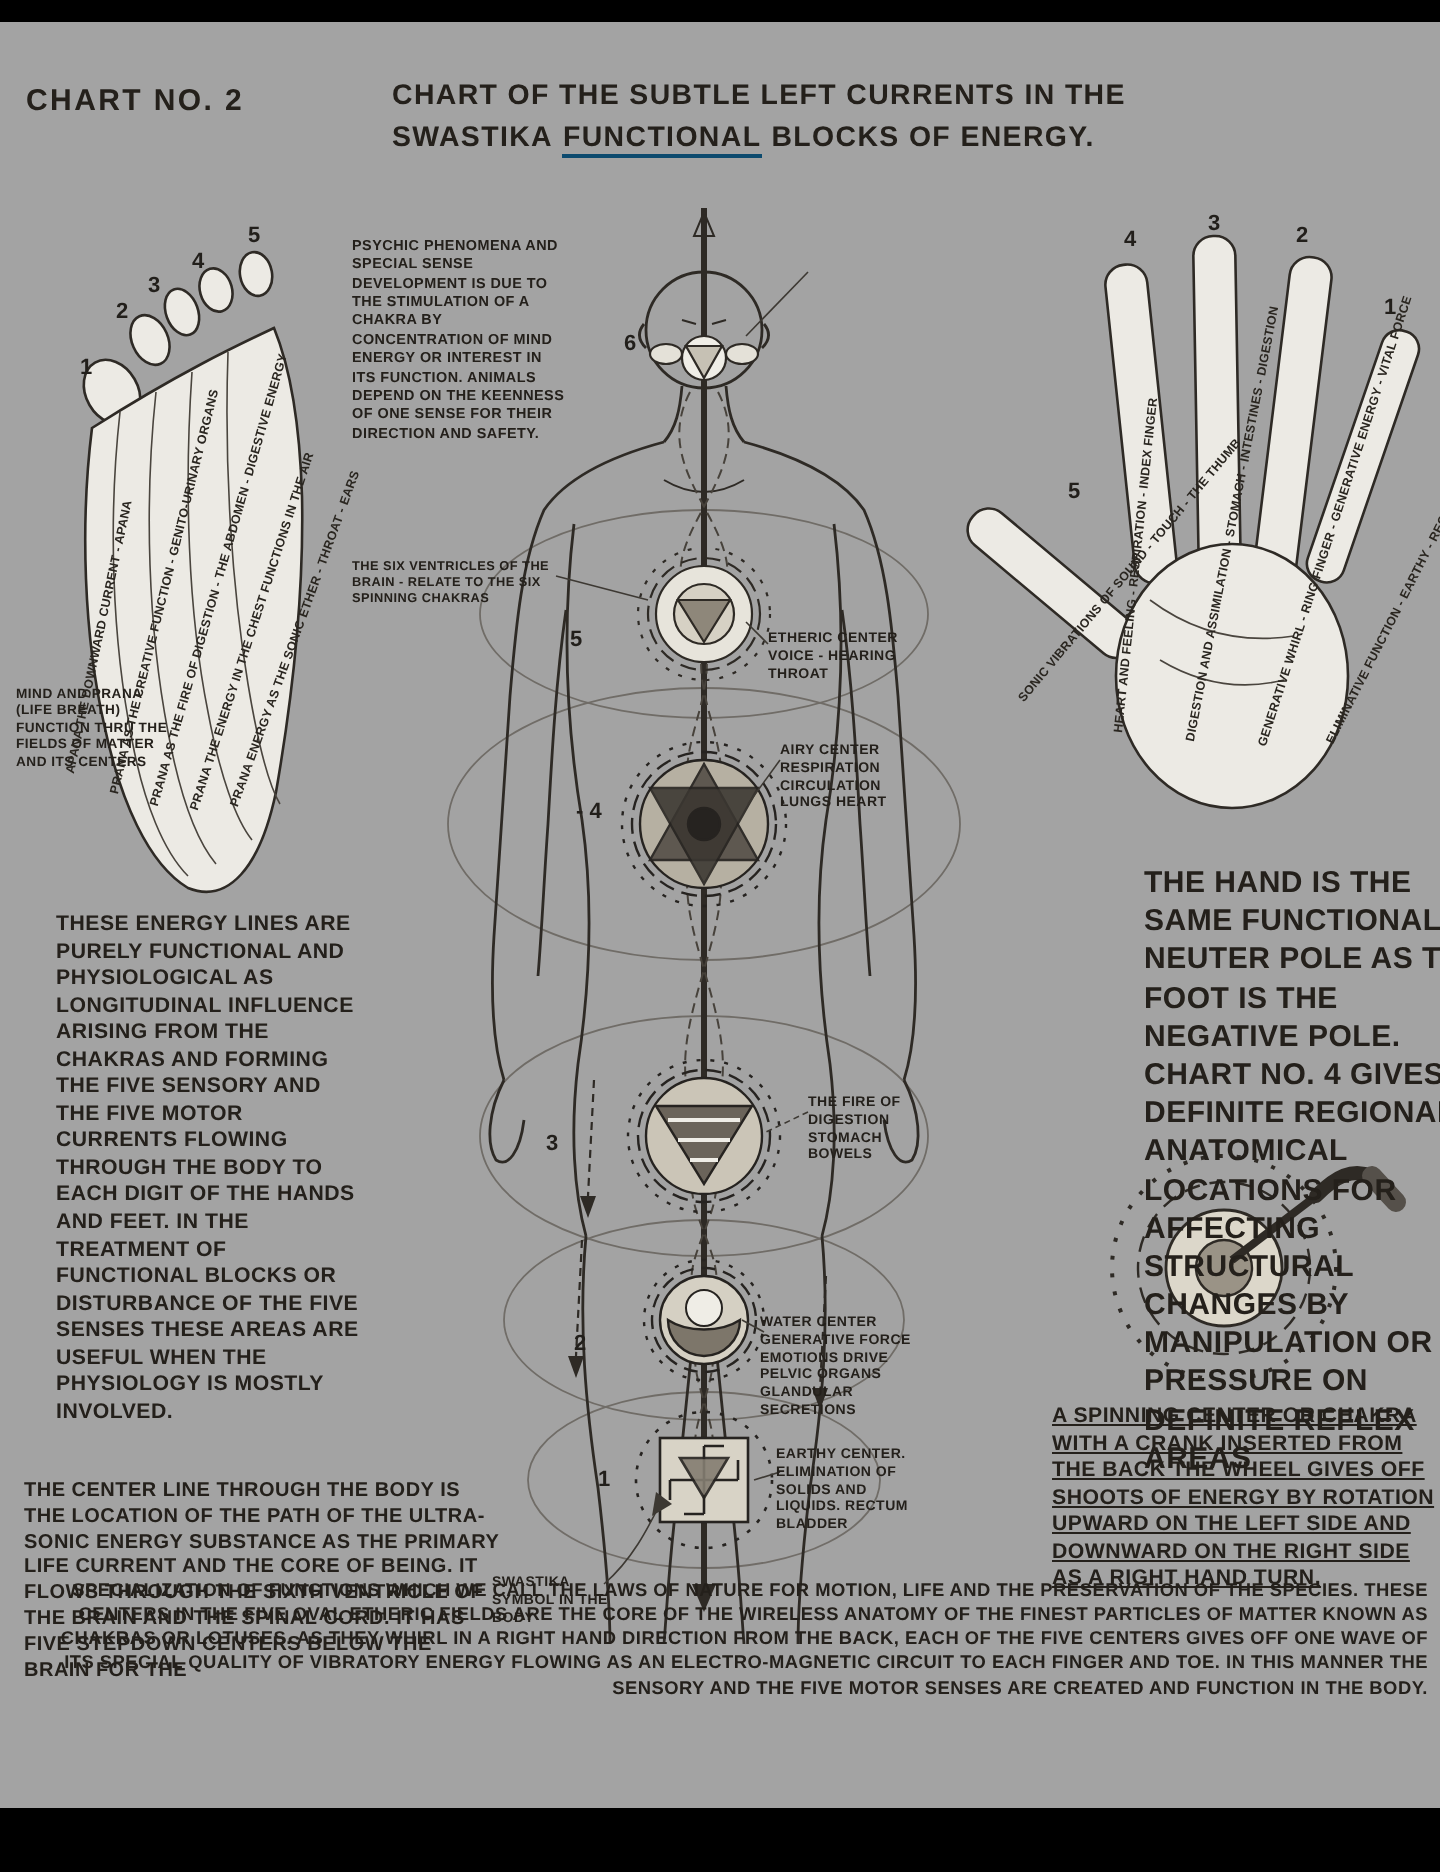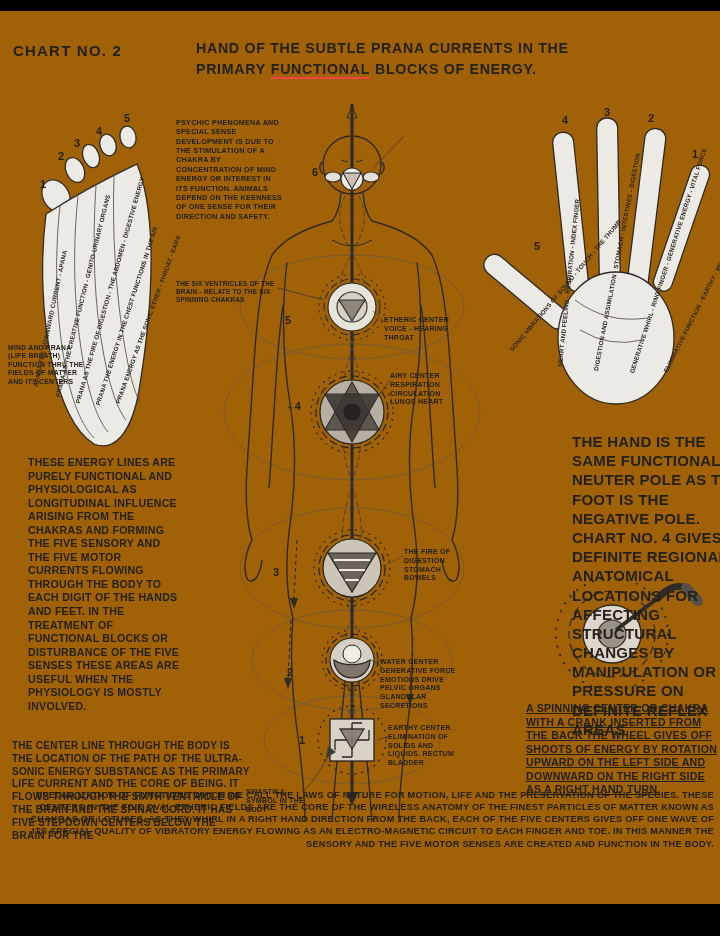--- a/index.html
+++ b/index.html
@@ -1,25 +1,25 @@
 <!DOCTYPE html>
 <html><head>
 <meta charset="utf-8">
 <style>
   * { margin:0; padding:0; box-sizing:border-box; }
   html,body { width:720px; height:936px; background:#000; }
   body { font-family:"Liberation Sans", sans-serif; color:#221f1b; }
-  .stage { position:relative; width:720px; height:936px; background:#a16207; overflow:hidden; }
+  .stage { position:relative; width:720px; height:936px; background:#a3a3a3; overflow:hidden; }
   .bar-top { position:absolute; left:0; top:0; width:720px; height:11px; background:#000; z-index:50; }
   .bar-bottom { position:absolute; left:0; top:904px; width:720px; height:32px; background:#000; z-index:50; }
   .art { position:absolute; left:0; top:0; width:720px; height:936px; z-index:1; }
   .blk { position:absolute; z-index:5; font-weight:700; color:#24201b; letter-spacing:.25px; line-height:1.25; }
   .chart-no { left:13px; top:42px; font-size:15px; letter-spacing:1.2px; }
   .title { left:196px; top:38px; width:520px; font-size:14.2px; line-height:1.45; letter-spacing:.7px; }
-  .title .u { border-bottom:2px solid #ef4444; }
+  .title .u { border-bottom:2px solid #0c4a6e; }
   .title-line3 span { margin-right:5px; }
   .small { font-size:7.2px; line-height:1.3; }
   .psychic { left:176px; top:118px; width:108px; }
   .ventricles { left:176px; top:280px; width:100px; font-size:6.4px; }
   .forehead { left:404px; top:128px; width:114px; }
   .energy-lines { left:28px; top:456px; width:154px; font-size:10.6px; line-height:1.28; }
   .hand-pole { left:572px; top:432px; width:172px; font-size:15px; line-height:1.28; }
   .center-line { left:12px; top:740px; width:238px; font-size:10px; line-height:1.28; }
   .spinning { left:526px; top:702px; width:192px; font-size:10.6px; line-height:1.28;text-decoration:underline; }
   .bottom-par { left:14px; top:789px; width:700px; font-size:9.2px; line-height:1.32;text-align:right; }
@@ -184,23 +184,23 @@
         <path d="M616,630 L658,598" stroke-width="4"></path>
         <path d="M658,598 C668,588 676,584 686,588" stroke-width="7" stroke-linecap="round"></path>
         <path d="M686,588 L698,601" stroke-width="10" stroke-linecap="round" stroke="#55504a"></path>
       </g>
     </g>
   </svg>
 
   <div class="blk chart-no">CHART NO. 2</div>
 
   <div class="blk title">
-    <div>HAND OF THE SUBTLE PRANA CURRENTS IN THE</div>
+    <div>CHART OF THE SUBTLE LEFT CURRENTS IN THE</div>
     <div class="title-line3">
-      <span>PRIMARY</span><span class="u">FUNCTIONAL</span><span>BLOCKS OF ENERGY.</span>
+      <span>SWASTIKA</span><span class="u">FUNCTIONAL</span><span>BLOCKS OF ENERGY.</span>
     </div>
   </div>
 
   <div class="blk small psychic">PSYCHIC PHENOMENA AND SPECIAL SENSE DEVELOPMENT IS DUE TO THE STIMULATION OF A CHAKRA BY CONCENTRATION OF MIND ENERGY OR INTEREST IN ITS FUNCTION. ANIMALS DEPEND ON THE KEENNESS OF ONE SENSE FOR THEIR DIRECTION AND SAFETY.</div>
   <div class="blk ventricles">THE SIX VENTRICLES OF THE BRAIN - RELATE TO THE SIX SPINNING CHAKRAS</div>
   <div class="blk energy-lines">THESE ENERGY LINES ARE PURELY FUNCTIONAL AND PHYSIOLOGICAL AS LONGITUDINAL INFLUENCE ARISING FROM THE CHAKRAS AND FORMING THE FIVE SENSORY AND THE FIVE MOTOR CURRENTS FLOWING THROUGH THE BODY TO EACH DIGIT OF THE HANDS AND FEET. IN THE TREATMENT OF FUNCTIONAL BLOCKS OR DISTURBANCE OF THE FIVE SENSES THESE AREAS ARE USEFUL WHEN THE PHYSIOLOGY IS MOSTLY INVOLVED.</div>
   <div class="blk hand-pole">THE HAND IS THE SAME FUNCTIONAL NEUTER POLE AS THE FOOT IS THE NEGATIVE POLE. CHART NO. 4 GIVES DEFINITE REGIONAL ANATOMICAL LOCATIONS FOR AFFECTING STRUCTURAL CHANGES BY MANIPULATION OR PRESSURE ON DEFINITE REFLEX AREAS</div>
   <div class="blk center-line">THE CENTER LINE THROUGH THE BODY IS THE LOCATION OF THE PATH OF THE ULTRA-SONIC ENERGY SUBSTANCE AS THE PRIMARY LIFE CURRENT AND THE CORE OF BEING. IT FLOWS THROUGH THE SIXTH VENTRICLE OF THE BRAIN AND THE SPINAL CORD. IT HAS FIVE STEPDOWN CENTERS BELOW THE BRAIN FOR THE</div>
   <div class="blk spinning">A SPINNING CENTER OR CHAKRA WITH A CRANK INSERTED FROM THE BACK THE WHEEL GIVES OFF SHOOTS OF ENERGY BY ROTATION UPWARD ON THE LEFT SIDE AND DOWNWARD ON THE RIGHT SIDE AS A RIGHT HAND TURN.</div>
   <div class="blk bottom-par">SPECIALIZATION OF FUNCTIONS WHICH WE CALL THE LAWS OF NATURE FOR MOTION, LIFE AND THE PRESERVATION OF THE SPECIES. THESE CENTERS IN THE FIVE OVAL ETHERIC FIELDS ARE THE CORE OF THE WIRELESS ANATOMY OF THE FINEST PARTICLES OF MATTER KNOWN AS CHAKRAS OR LOTUSES. AS THEY WHIRL IN A RIGHT HAND DIRECTION FROM THE BACK, EACH OF THE FIVE CENTERS GIVES OFF ONE WAVE OF ITS SPECIAL QUALITY OF VIBRATORY ENERGY FLOWING AS AN ELECTRO-MAGNETIC CIRCUIT TO EACH FINGER AND TOE. IN THIS MANNER THE SENSORY AND THE FIVE MOTOR SENSES ARE CREATED AND FUNCTION IN THE BODY.</div>

